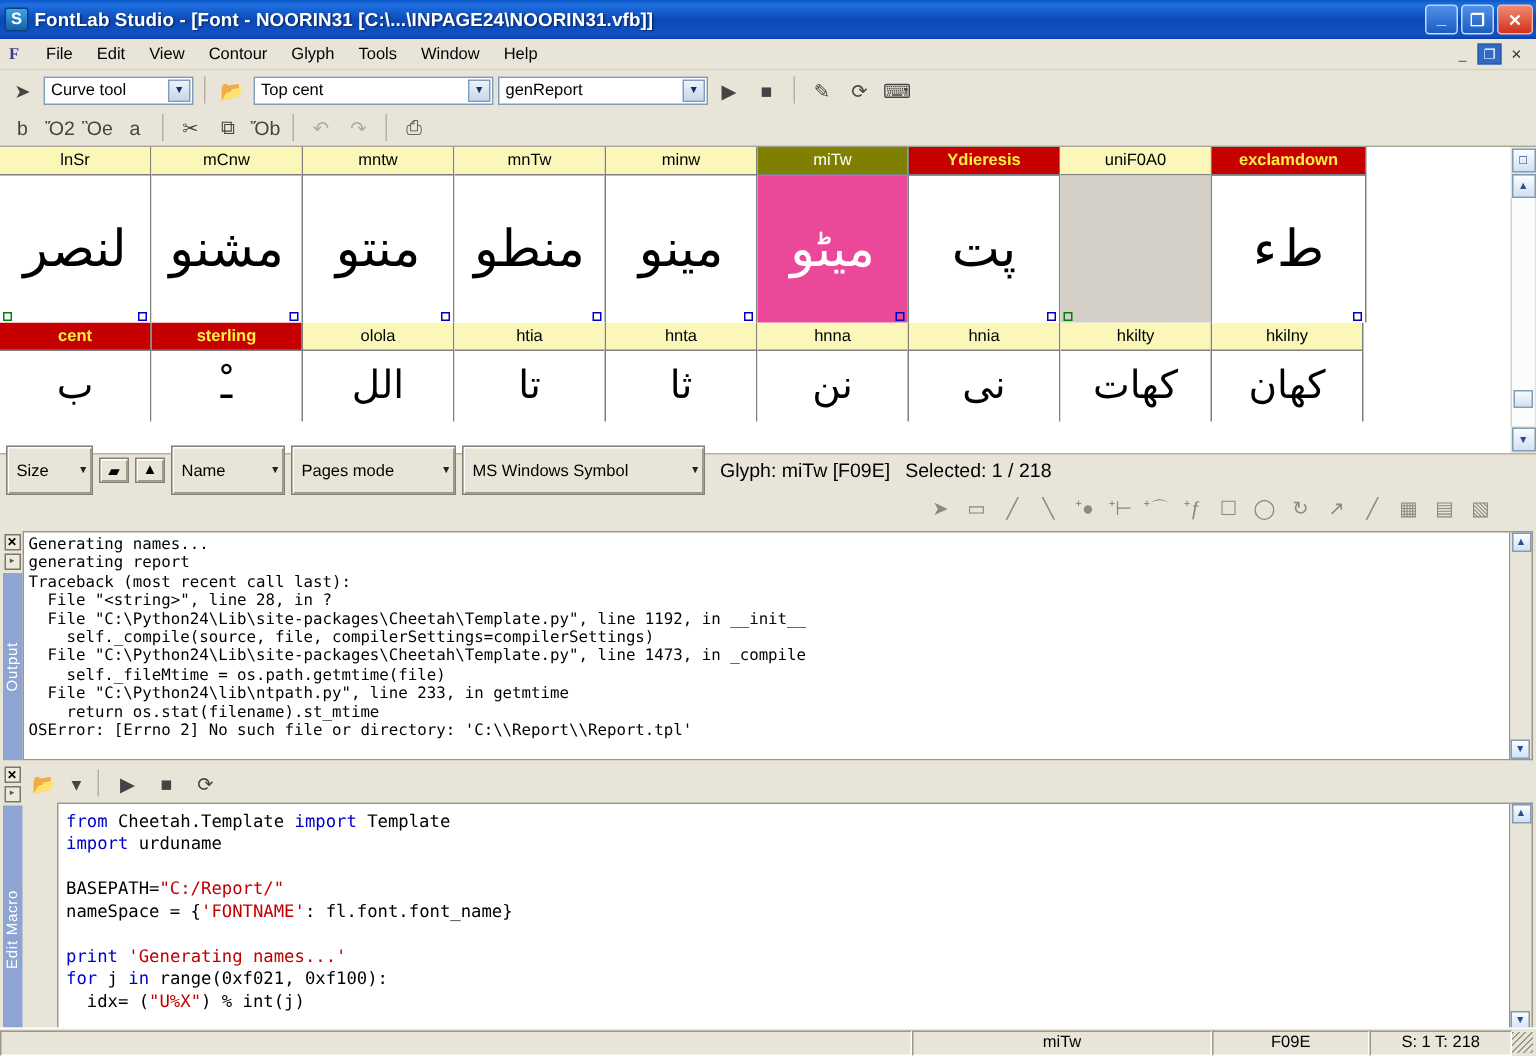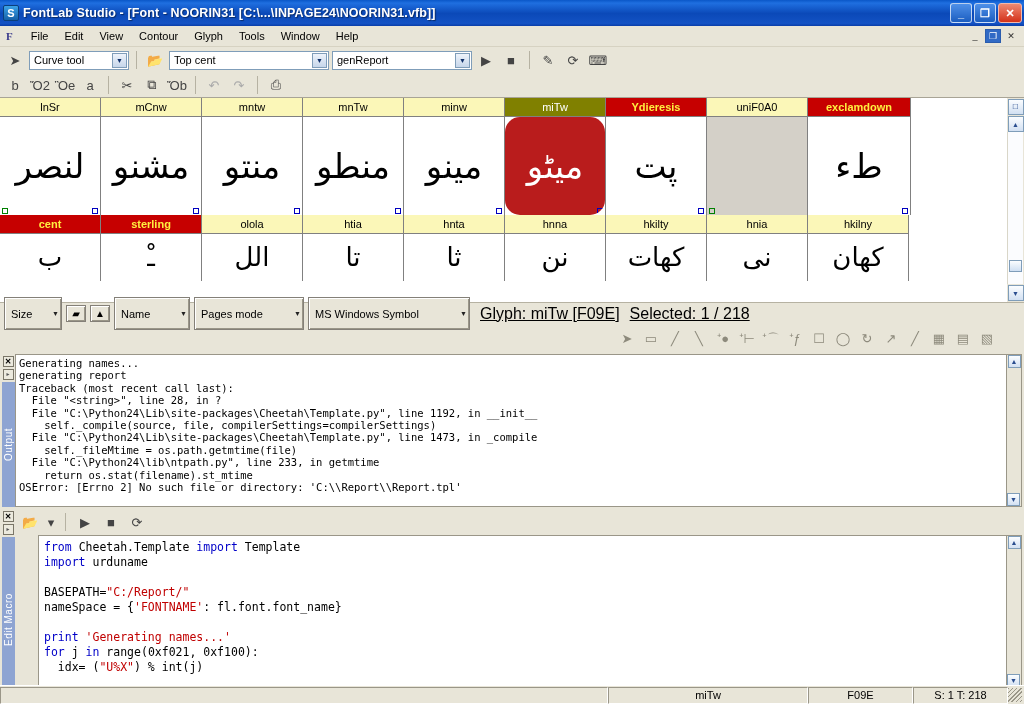--- a/index.html
+++ b/index.html
@@ -95,21 +95,21 @@
     white-space: nowrap; overflow: hidden;
   }
   .ghdr.red { background: #c60000; color: #ffef3f; font-weight: bold; }
   .ghdr.olive { background: #808000; color: #ffffff; }
   .gbody {
     height: 98px; position: relative; display:flex;
     align-items:center; justify-content:center;
     font-family: "DejaVu Sans", sans-serif; font-size: 34px; color:#000;
     direction: rtl; overflow:hidden;
   }
-  .gbody.selected { background: #b91c1c; color: #fff; border-radius: 15px; }
+  .gbody.selected { background: #ec4899; color: #fff; }
   .gbody.grayed { background: #d4d0c8; }
   .mk { position:absolute; bottom:1px; width:6px; height:6px; font-size:6px; line-height:6px;}
   .mk.left { left: 2px; color:#008000; }
   .mk.right { right: 2px; color:#0000c0; }
   .mk.sq { border:1px solid currentColor; }
   .grow2 { display:flex; height: 66px; }
   .gcell2 { width:101px; border-right:1px solid #808080; background:#fff;}
   .gbody2 { height: 46px; display:flex; align-items:center; justify-content:center;
     font-family:"DejaVu Sans",sans-serif; font-size:26px; color:#000; direction: rtl; overflow:hidden;}
 
@@ -136,21 +136,21 @@
     display:flex; align-items:center; padding: 0 2px 0 6px;
     font-size: 11px; position: relative;
     box-shadow: inset 1px 1px 0 #fff, inset -1px -1px 0 #9a9688;
   }
   .sm-combo .sa { margin-left: auto; font-size: 7px; padding-left: 10px; color:#222;}
   .sm-btn {
     width: 20px; height:17px; border:1px solid #848078; background:#e8e5d8;
     display:flex;align-items:center;justify-content:center; font-size:10px;
     box-shadow: inset 1px 1px 0 #fff, inset -1px -1px 0 #9a9688;
   }
-  .gstat-text { font-size: 16px; color:#000; margin-left: 6px; white-space:nowrap;text-decoration:underline;}
+  .gstat-text { font-size: 13px; color:#000; margin-left: 6px; white-space:nowrap;}
 
   
   .drawbar {
     height: 28px; background:#e8e5d8; display:flex; align-items:center;
     justify-content:flex-end; padding-right: 26px; gap: 2px;
   }
   .drawbar .di {
     width: 22px; height: 22px; display:flex; align-items:center; justify-content:center;
     font-size: 13px; color: #8d8a7c;
   }
@@ -334,26 +334,26 @@
           </div>
           <div class="gcell2">
             <div class="ghdr ">hnta</div>
             <div class="gbody2">ثا</div>
           </div>
           <div class="gcell2">
             <div class="ghdr ">hnna</div>
             <div class="gbody2">نن</div>
           </div>
           <div class="gcell2">
+            <div class="ghdr ">hnia</div>
+            <div class="gbody2">نی</div>
+          </div>
+          <div class="gcell2">
             <div class="ghdr ">hkilty</div>
             <div class="gbody2">کھات</div>
-          </div>
-          <div class="gcell2">
-            <div class="ghdr ">hnia</div>
-            <div class="gbody2">نی</div>
           </div>
           <div class="gcell2 wide">
             <div class="ghdr ">hkilny</div>
             <div class="gbody2">کھان</div>
           </div>
         </div>
     </div>
     <div class="gscroll">
       <div class="sbtn" style="margin-top:1px">☐</div>
       <div class="sbtn" style="margin-top:1px">▲</div>

